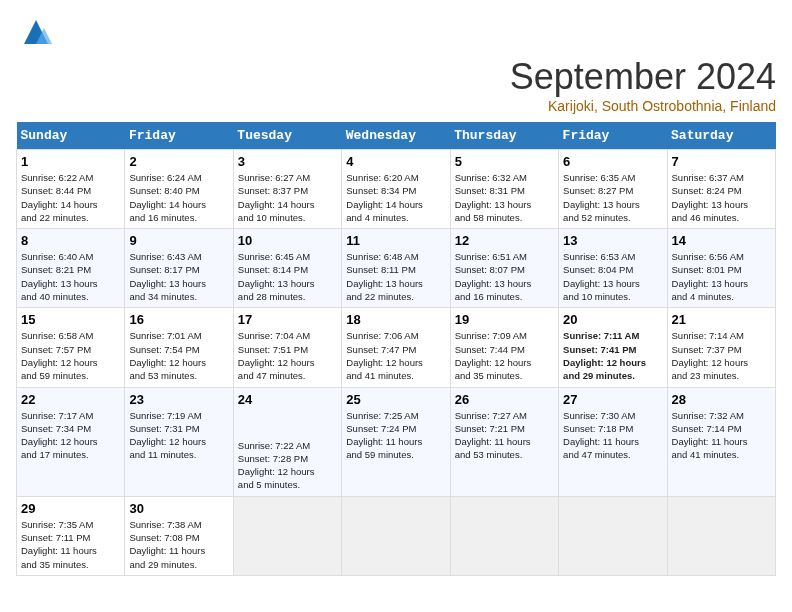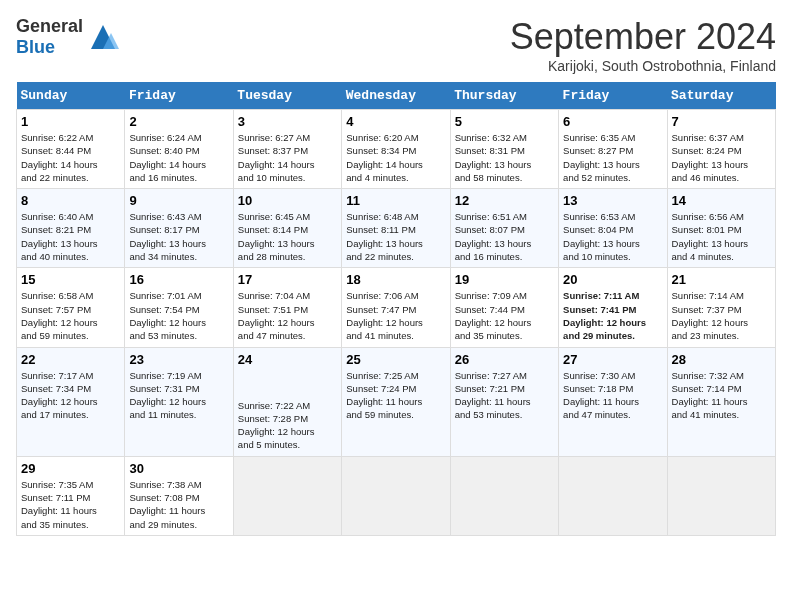--- a/index.html
+++ b/index.html
@@ -30,29 +30,30 @@
       font-weight: bold;
       color: #1a6fb5;
     }
     .logo-icon {
       width: 32px;
       height: 32px;
       margin-left: 4px;
     }
     .title-section {
       text-align: right;
+      margin-top: 40px;
     }
     .month-title {
       font-size: 36px;
       color: #333;
       font-weight: normal;
     }
     .subtitle {
       font-size: 14px;
-      color: #404040;
+      color: #a16207;
     }
     table {
       width: 100%;
       border-collapse: collapse;
       font-size: 10.5px;
     }
     th {
       background-color: #2e7abf;
       color: #fff;
       padding: 6px 4px;
@@ -85,24 +86,20 @@
     }
     td.empty {
       background: #f0f0f0;
     }
   </style>
 </head>
 <body>
 
 <div class="header">
   <div class="logo">
-    <div>
-      <span class="logo-text-general">General</span><br>
-      <span class="logo-text-blue">Blue</span>
-    </div>
     <svg class="logo-icon" viewBox="0 0 32 32">
       <polygon points="4,28 16,4 28,28" fill="#1a6fb5"></polygon>
       <polygon points="16,28 24,12 32,28" fill="#5aadee" opacity="0.7"></polygon>
     </svg>
   </div>
   <div class="title-section">
     <div class="month-title">September 2024</div>
     <div class="subtitle">Karijoki, South Ostrobothnia, Finland</div>
   </div>
 </div>

